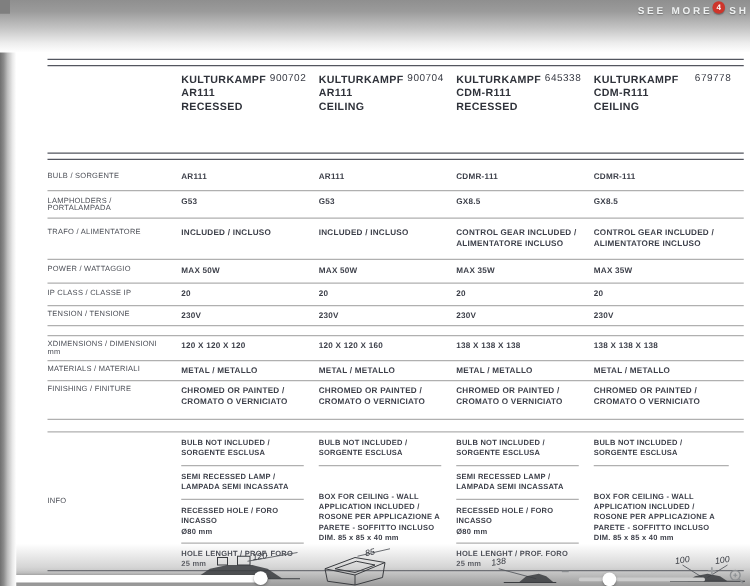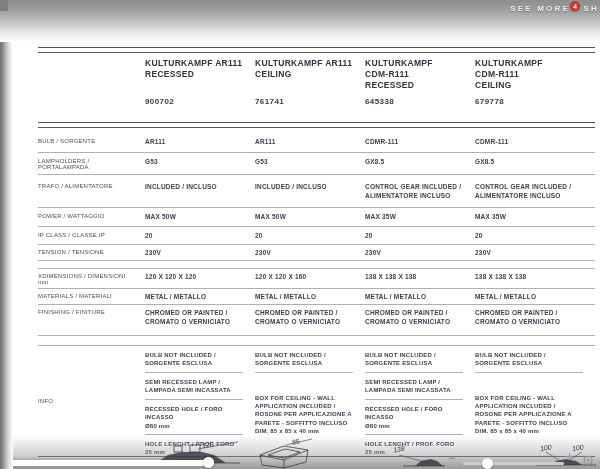--- a/index.html
+++ b/index.html
@@ -40,23 +40,23 @@
 
   
   .spec-table { position:absolute; left:38px; top:47px; width:557px; z-index:1; }
   .grid { display:grid; grid-template-columns:107px 110px 110px 110px 120px; }
   .rule-double { height:4px; border-top:1.2px solid #53565f; border-bottom:1.1px solid #53565f; }
   .cell { padding-right:12px; white-space:pre-line; }
   .label { font-size:6px; color:#4a4d55; letter-spacing:.2px; }
   .val   { font-size:6.5px; font-weight:bold; letter-spacing:.2px; line-height:1.3; }
 
   .header-row { height:64px; padding-top:5px; }
-  .hcell { display:flex; flex-direction:column; justify-content:space-between; padding-right:10px; }
+  .hcell { display:flex; flex-direction:row; justify-content:space-between; padding-right:10px; }
   .pname { font-size:8.5px; font-weight:bold; letter-spacing:.3px; line-height:1.3; color:#30333b; white-space:pre-line; }
-  .pcode { font-size:8px; font-weight:bold; letter-spacing:.4px; color:#383b44; margin-bottom:16px; }
+  .pcode { font-size:8px; font-weight:normal; letter-spacing:.4px; color:#383b44; margin-bottom:16px; }
 
   .trow { border-bottom:1px solid #b0b0b0; align-items:flex-start; }
   .trow .cell { padding-top:5px; padding-bottom:4px; }
   .r-bulb .cell { padding-top:10px; padding-bottom:6px; }
   .r-trafo .cell { padding-top:8px; padding-bottom:7px; }
   .r-tension .cell { padding-top:4px; padding-bottom:2px; }
   .r-xdim .cell { padding-top:4px; padding-bottom:3px; }
   .r-materials .cell { padding-top:4px; padding-bottom:3px; }
   .r-finishing .cell { padding-top:4px; padding-bottom:9px; }
   .spacer { height:7px; border-bottom:1px solid #b0b0b0; }
@@ -112,21 +112,21 @@
   <div class="grid header-row">
     <div class="cell label"></div>
     <div class="hcell">
       <div class="pname">KULTURKAMPF AR111
 RECESSED</div>
       <div class="pcode">900702</div>
     </div>
     <div class="hcell">
       <div class="pname">KULTURKAMPF AR111
 CEILING</div>
-      <div class="pcode">761741</div>
+      <div class="pcode">900704</div>
     </div>
     <div class="hcell">
       <div class="pname">KULTURKAMPF
 CDM-R111
 RECESSED</div>
       <div class="pcode">645338</div>
     </div>
     <div class="hcell">
       <div class="pname">KULTURKAMPF
 CDM-R111

